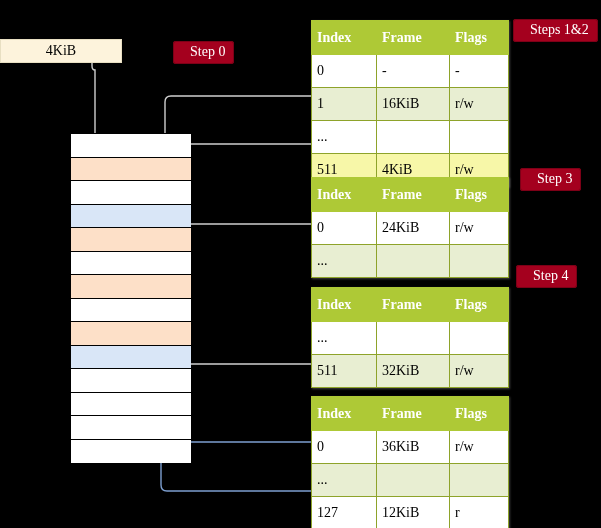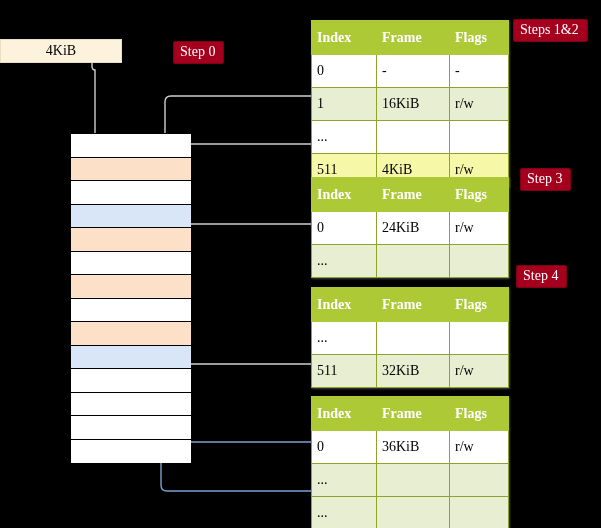--- a/index.html
+++ b/index.html
@@ -3,21 +3,21 @@
 <meta charset="utf-8">
 <style>
   html,body{margin:0;padding:0;background:#000;}
   body{width:601px;height:528px;position:relative;overflow:hidden;
        font-family:"Liberation Serif","DejaVu Serif",serif;}
   .canvas{position:absolute;left:0;top:0;width:601px;height:528px;}
 
   
   .badge{position:absolute;background:#a4001e;color:#fff;
          font-family:"Liberation Serif","DejaVu Serif",serif;
-         font-size:14px;line-height:1;padding:4px 9px 5px 7px;
+         font-size:14px;line-height:1;padding:4px 9px 5px 17px;
          border-radius:3px;white-space:nowrap;
          box-shadow:0 0 0 1px #7d0017 inset;}
 
   
   .kbox{position:absolute;background:#fdf3dc;border:1px solid #e8dfc2;
         color:#000;font-size:14px;text-align:center;line-height:21px;}
 
   
   .ptable{position:absolute;border-collapse:collapse;
           background:#fff;border:1px solid #8ea32a;
@@ -191,20 +191,25 @@
           <tr class="plain">
             <td class="c0">0</td>
             <td class="c1">36KiB</td>
             <td class="c2">r/w</td>
           </tr>
           <tr class="alt">
             <td class="c0">...</td>
             <td class="c1"></td>
             <td class="c2"></td>
           </tr>
+          <tr class="plain">
+            <td class="c0">127</td>
+            <td class="c1">12KiB</td>
+            <td class="c2">r</td>
+          </tr>
           <tr class="alt">
             <td class="c0">...</td>
             <td class="c1"></td>
             <td class="c2"></td>
           </tr>
         </tbody>
       </table>
     </div>
 
   <div id="badges-host">

